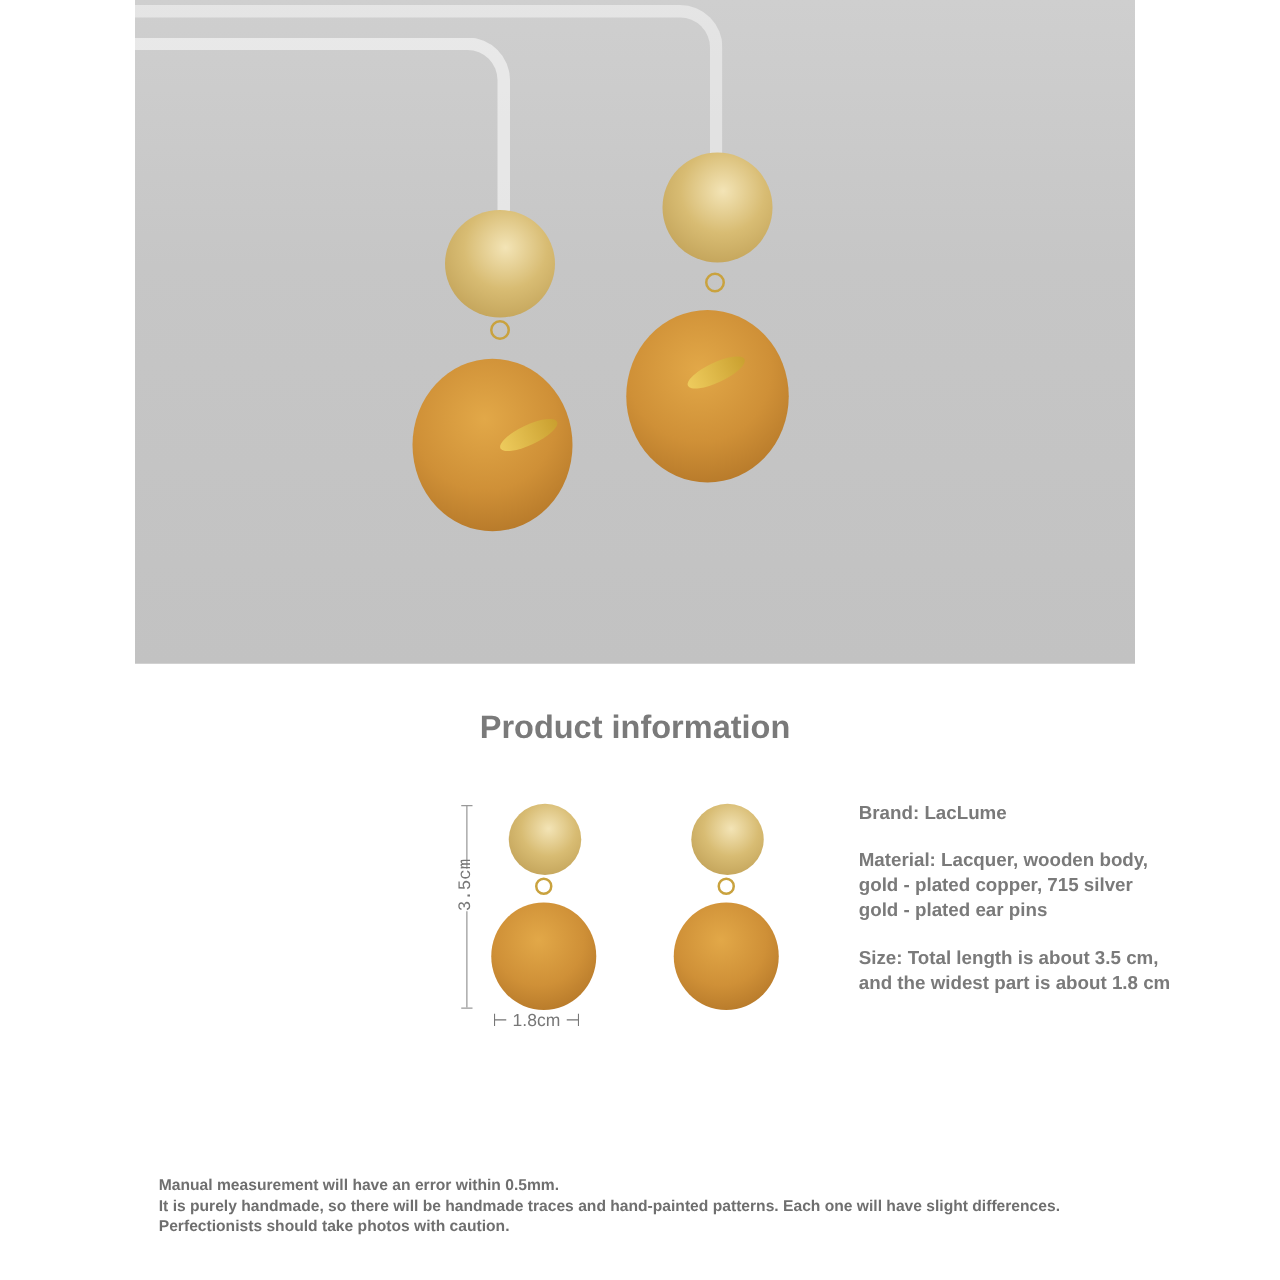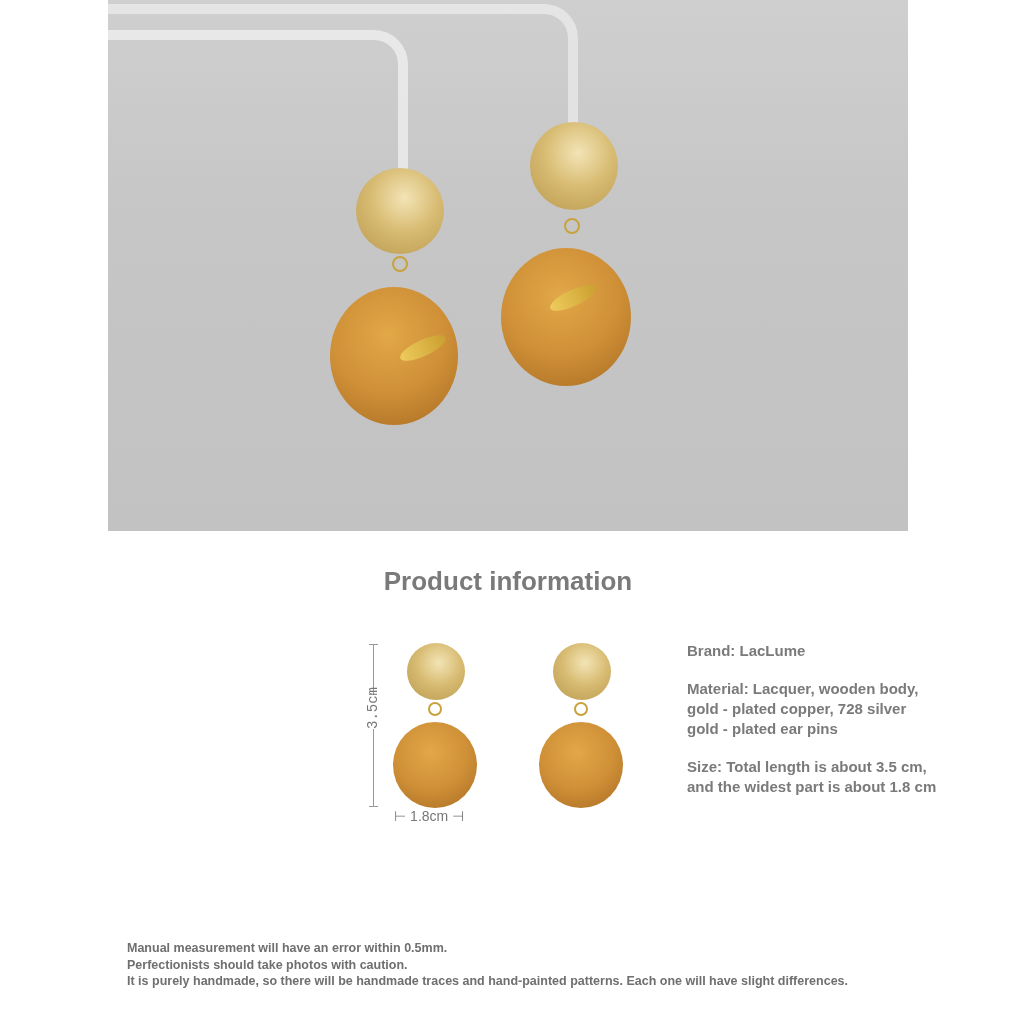--- a/index.html
+++ b/index.html
@@ -52,21 +52,21 @@
   <div class="ring" style="left:68px;top:62px;width:10px;height:10px;"></div>
   <div class="ball lac" style="left:33px;top:82px;width:84px;height:86px;"></div>
   <div class="ball gold" style="left:193px;top:3px;width:58px;height:57px;"></div>
   <div class="ring" style="left:214px;top:62px;width:10px;height:10px;"></div>
   <div class="ball lac" style="left:179px;top:82px;width:84px;height:86px;"></div>
   <div class="hlabel">⊢ <span>1.8cm</span> ⊣</div>
 </div>
 
 <div class="info">
   <p>Brand: LacLume</p>
-  <p>Material: Lacquer, wooden body, gold - plated copper, 728 silver gold - plated ear pins</p>
+  <p>Material: Lacquer, wooden body, gold - plated copper, 715 silver gold - plated ear pins</p>
   <p>Size: Total length is about 3.5 cm, and the widest part is about 1.8 cm</p>
 </div>
 
 <div class="notes">
   <div>Manual measurement will have an error within 0.5mm.</div>
+  <div>It is purely handmade, so there will be handmade traces and hand-painted patterns. Each one will have slight differences.</div>
   <div>Perfectionists should take photos with caution.</div>
-  <div>It is purely handmade, so there will be handmade traces and hand-painted patterns. Each one will have slight differences.</div>
 </div>
 
 </body></html>

